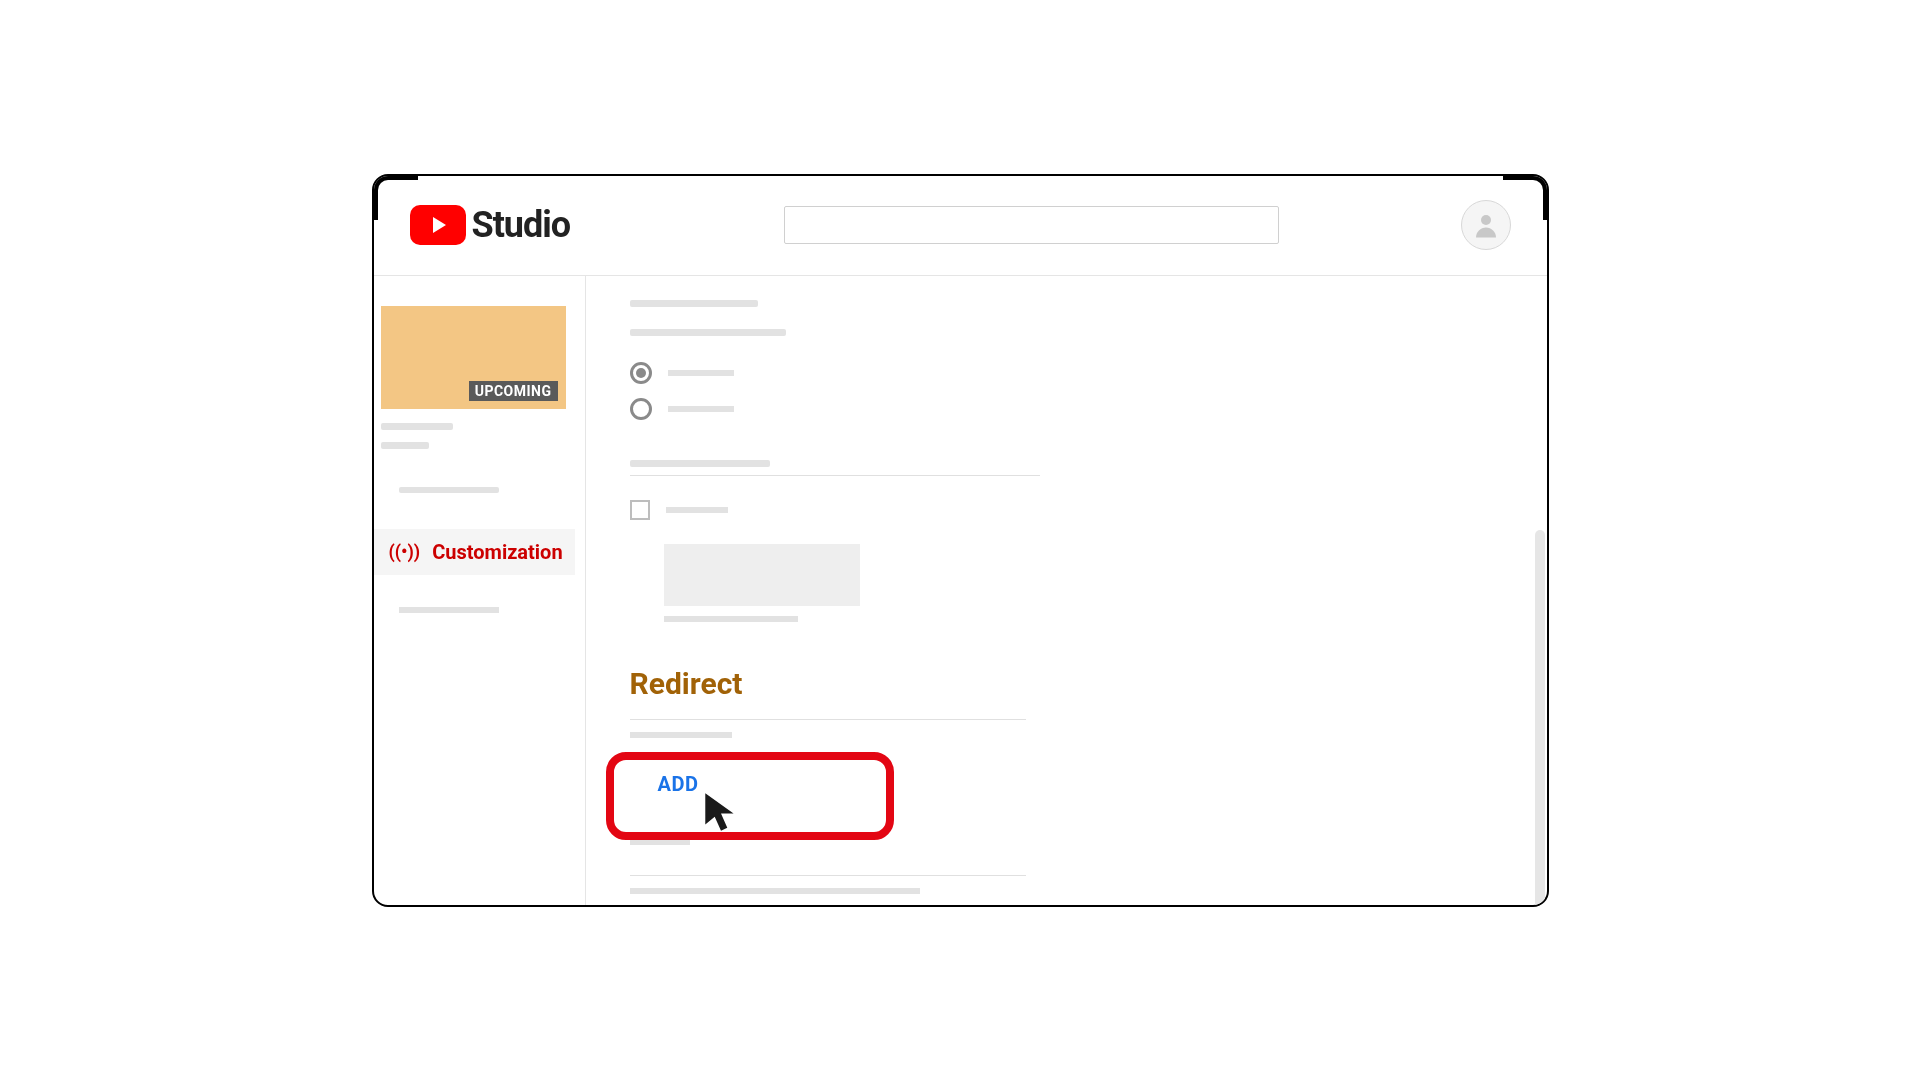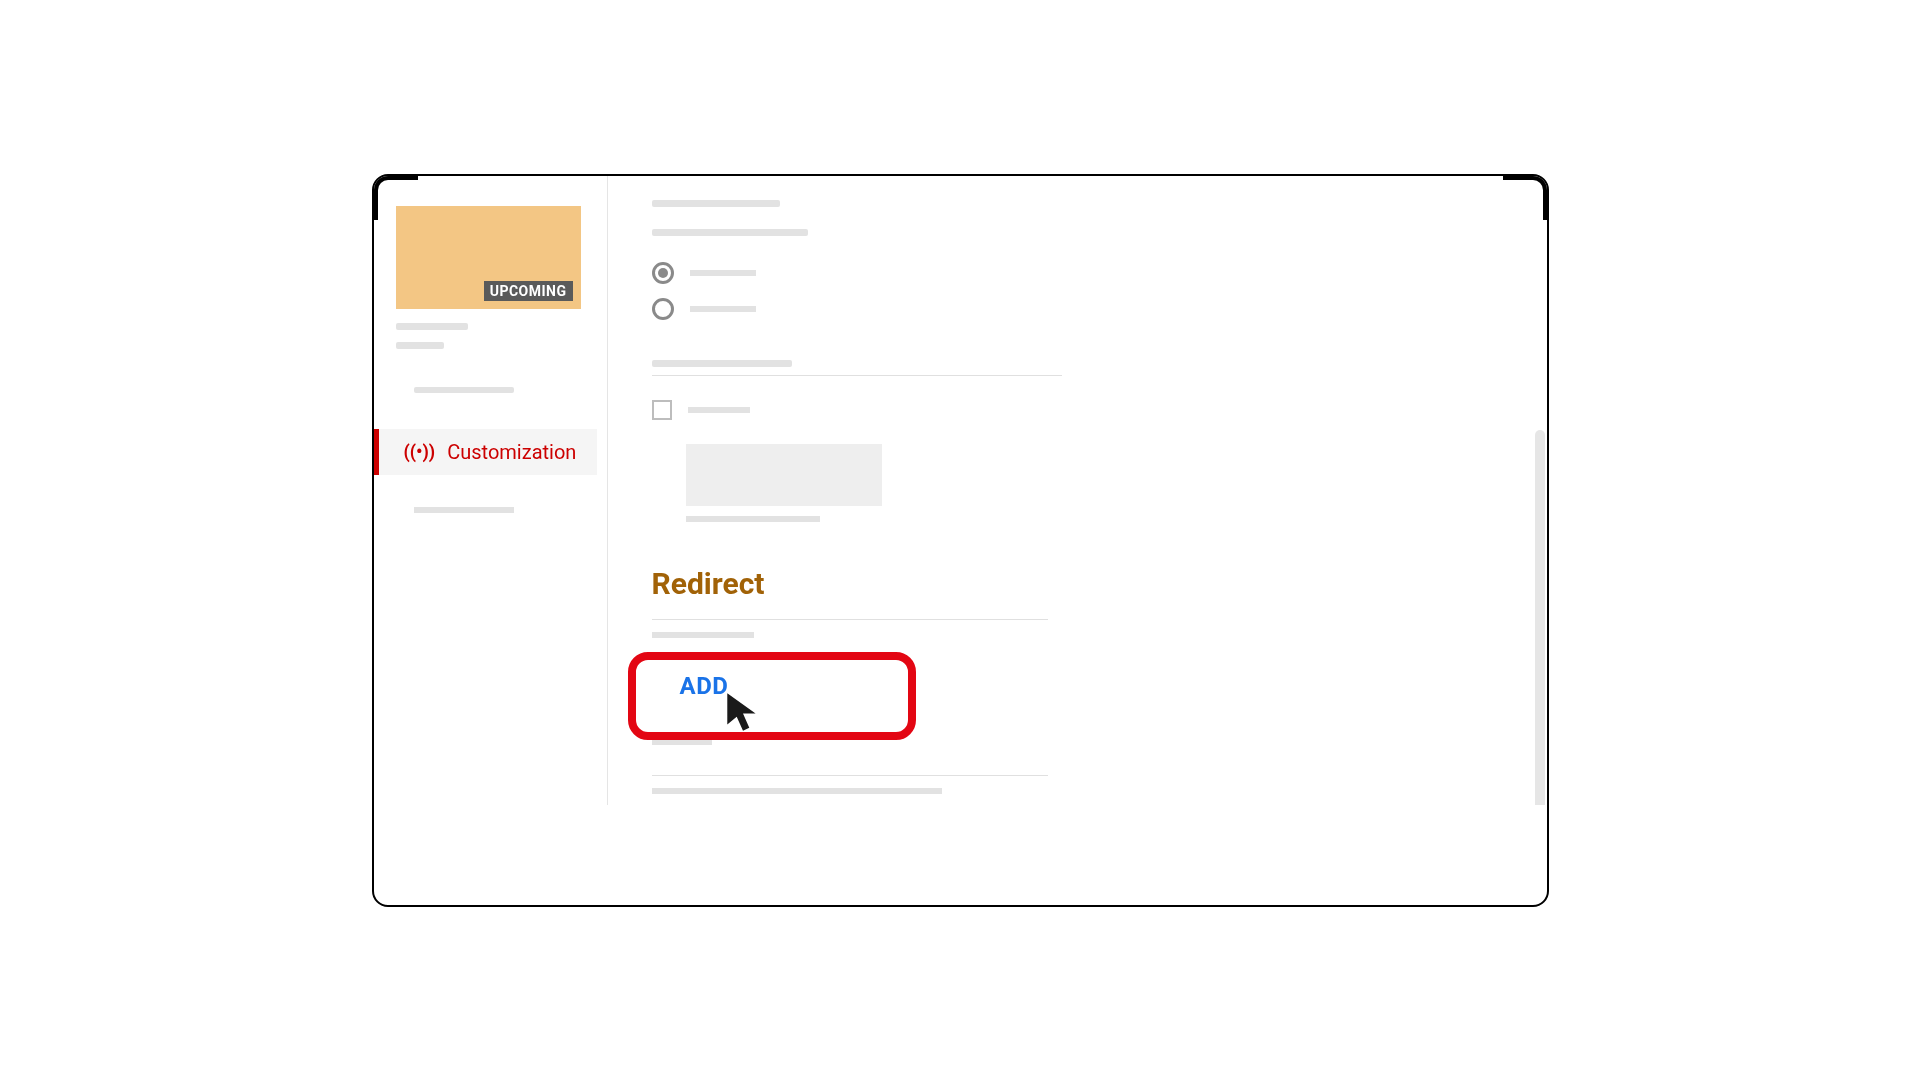--- a/index.html
+++ b/index.html
@@ -85,23 +85,23 @@
       border-radius: 50%;
       border: 1px solid #d8d8d8;
       background: #f5f5f5;
       display: flex;
       align-items: center;
       justify-content: center;
     }
     .avatar svg { fill: #c8c8c8; }
     .body { display: flex; height: calc(100% - 100px); }
     .sidebar {
-      width: 234px;
+      width: 212px;
       border-right: 1px solid #e5e5e5;
-      padding: 30px 10px 0 22px;
+      padding: 30px 10px 0 7px;
     }
     .thumbnail {
       width: 185px;
       height: 103px;
       background: #f3c684;
       position: relative;
       margin-bottom: 14px;
     }
     .thumb-badge {
       position: absolute;
@@ -138,21 +138,21 @@
       width: 5px;
       background: #cc0000;
     }
     .nav-icon {
       font-size: 18px;
       font-weight: 700;
       color: #cc0000;
     }
     .nav-label {
       font-size: 20px;
-      font-weight: 400;
+      font-weight: 700;
     }
     .ts-below { width: 100px; height: 6px; background: #e2e2e2; margin-left: 18px; margin-top: 32px; }
     .main {
       flex: 1;
       padding: 24px 0 0 44px;
       position: relative;
       overflow: hidden;
     }
     .m-line { background: #e2e2e2; border-radius: 2px; }
     .ml1 { width: 128px; height: 7px; margin-bottom: 22px; }
@@ -200,21 +200,21 @@
       width: 288px;
       height: 88px;
       border: 8px solid #e30613;
       border-radius: 20px;
       display: flex;
       align-items: flex-start;
       padding: 12px 0 0 44px;
       background: #fff;
     }
     .add-btn {
-      font-size: 24px;
+      font-size: 20px;
       font-weight: 700;
       color: #1a73e8;
       letter-spacing: 0.5px;
     }
     .cursor-icon { position: absolute; left: 88px; top: 30px; }
     .below-highlight { margin-top: 100px; }
     .ml6 { width: 60px; height: 7px; background: #e2e2e2; margin-bottom: 30px; }
     .divider3 { width: 396px; height: 1px; background: #e0e0e0; margin-bottom: 12px; }
     .ml7 { width: 290px; height: 6px; background: #e2e2e2; }
     .scrollbar {
@@ -225,20 +225,37 @@
       height: 472px;
       background: #e6e6e6;
       border-radius: 5px;
     }
   </style>
 </head>
 <body>
 
 <div class="frame">
 
+  <div class="header">
+    <div class="logo">
+      <div class="yt-play">
+        <svg width="20" height="20" viewBox="0 0 20 20">
+            <polygon points="5,2 18,10 5,18" fill="#fff"></polygon>
+          </svg>
+      </div>
+      <span class="logo-text">Studio</span>
+    </div>
+    <div class="search-box"></div>
+    <div class="avatar">
+      <svg width="30" height="30" viewBox="0 0 24 24">
+          <circle cx="12" cy="8" r="4"></circle>
+          <path d="M4 22c0-4.4 3.6-8 8-8s8 3.6 8 8"></path>
+        </svg>
+    </div>
+  </div>
 
   <div class="body">
     <div class="sidebar">
       <div class="thumbnail">
         <div class="thumb-badge">UPCOMING</div>
       </div>
       <div class="text-skel ts1"></div>
       <div class="text-skel ts2"></div>
       <div class="text-skel ts-item"></div>
       <div class="nav-item active">

